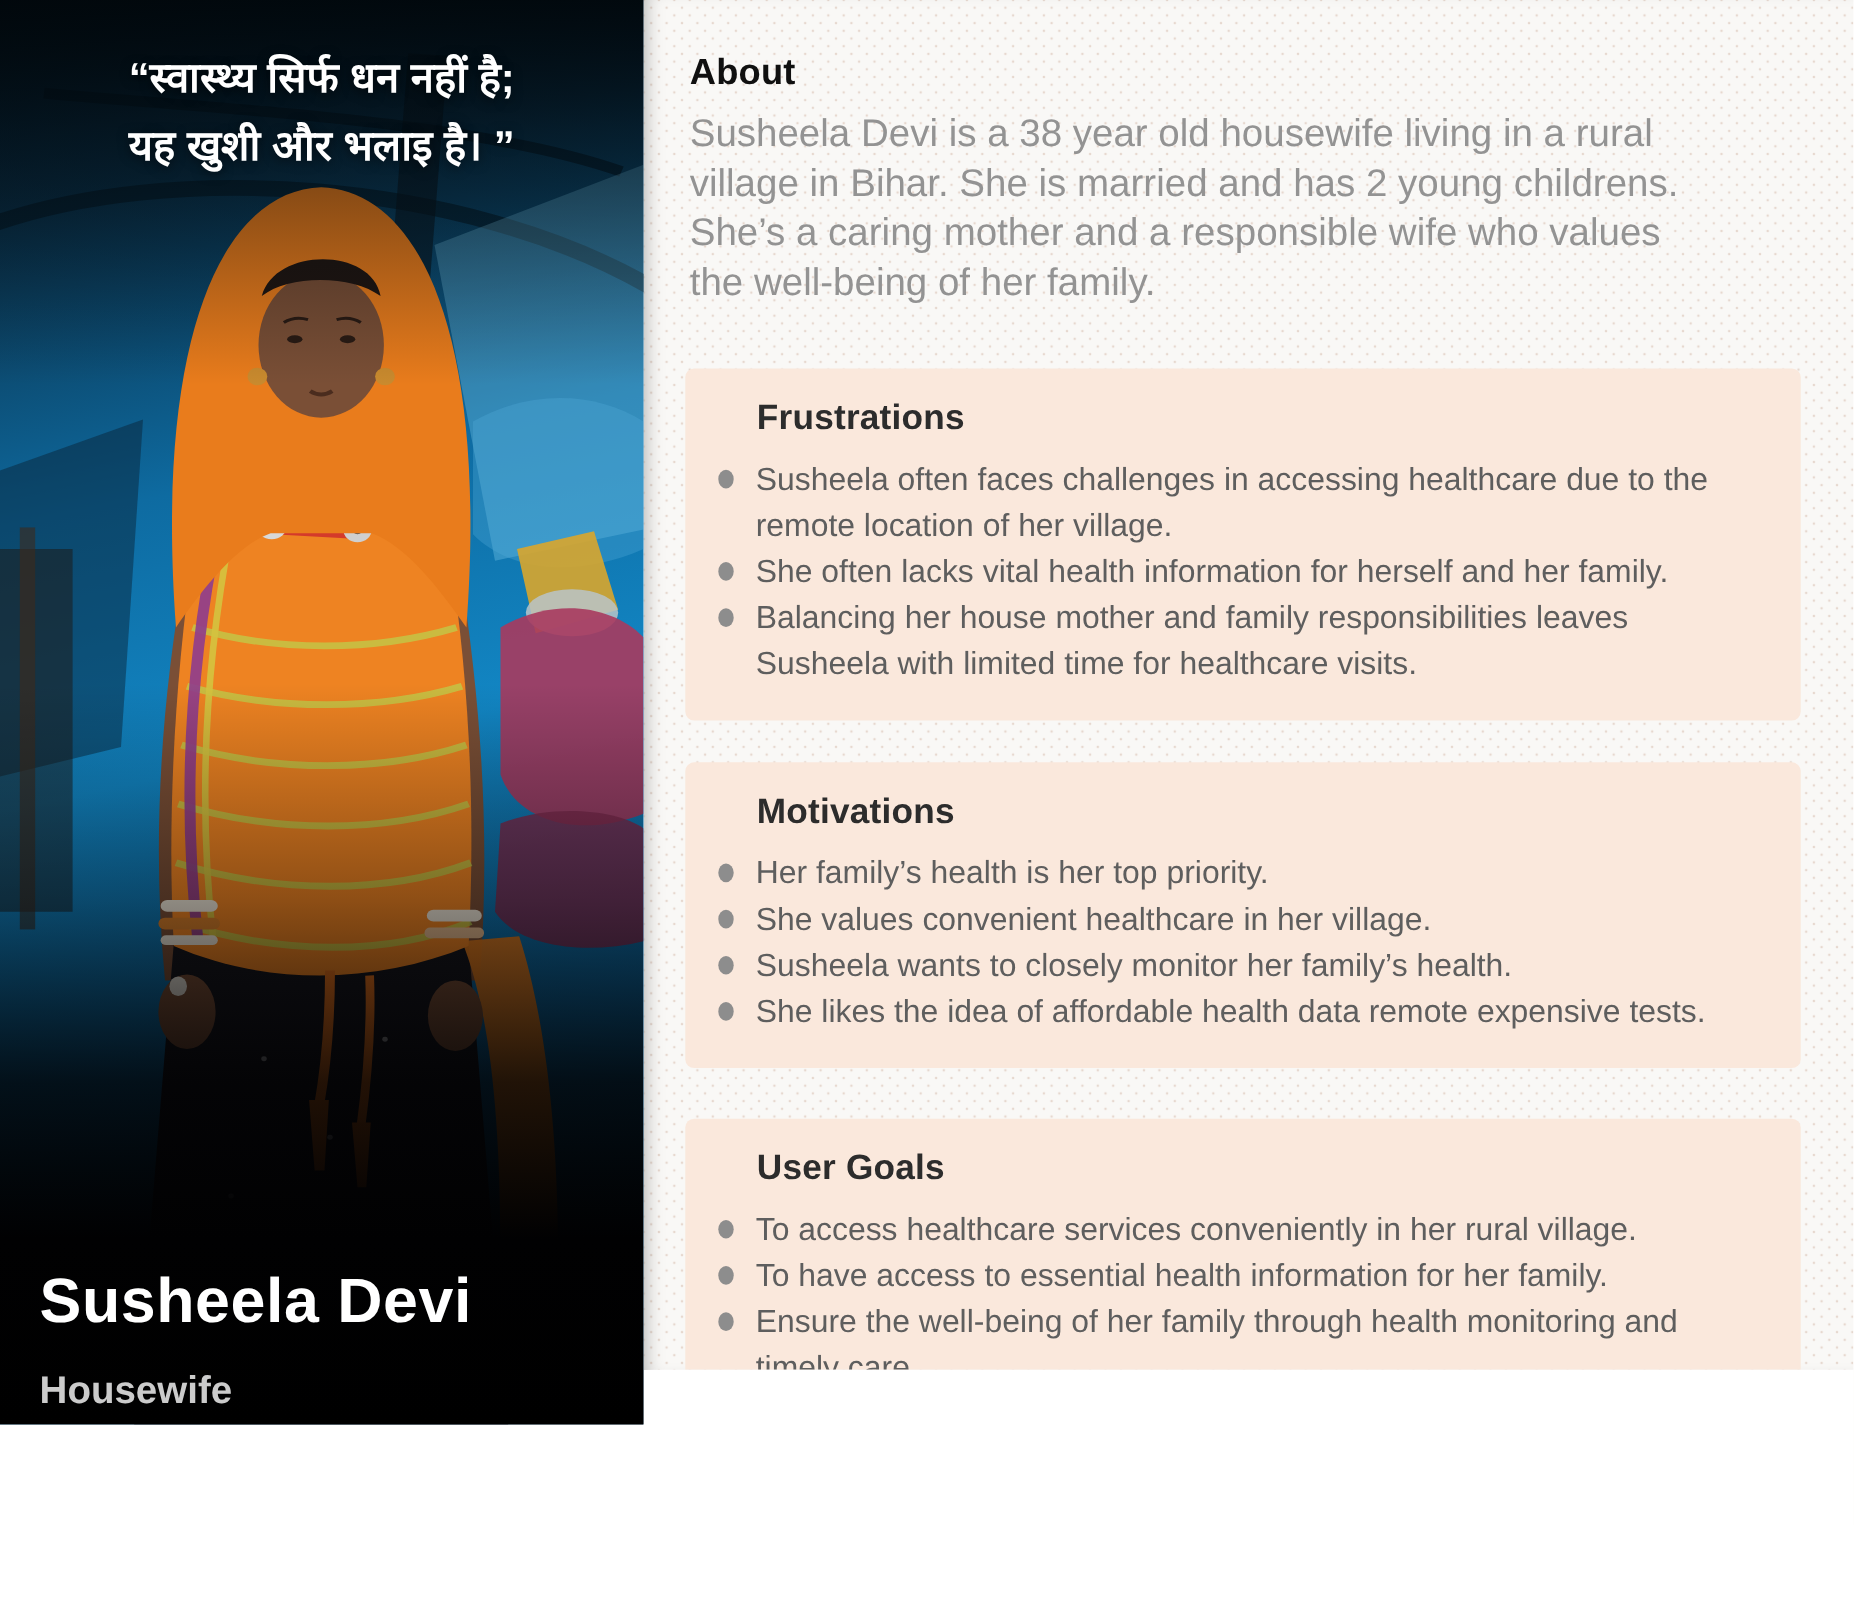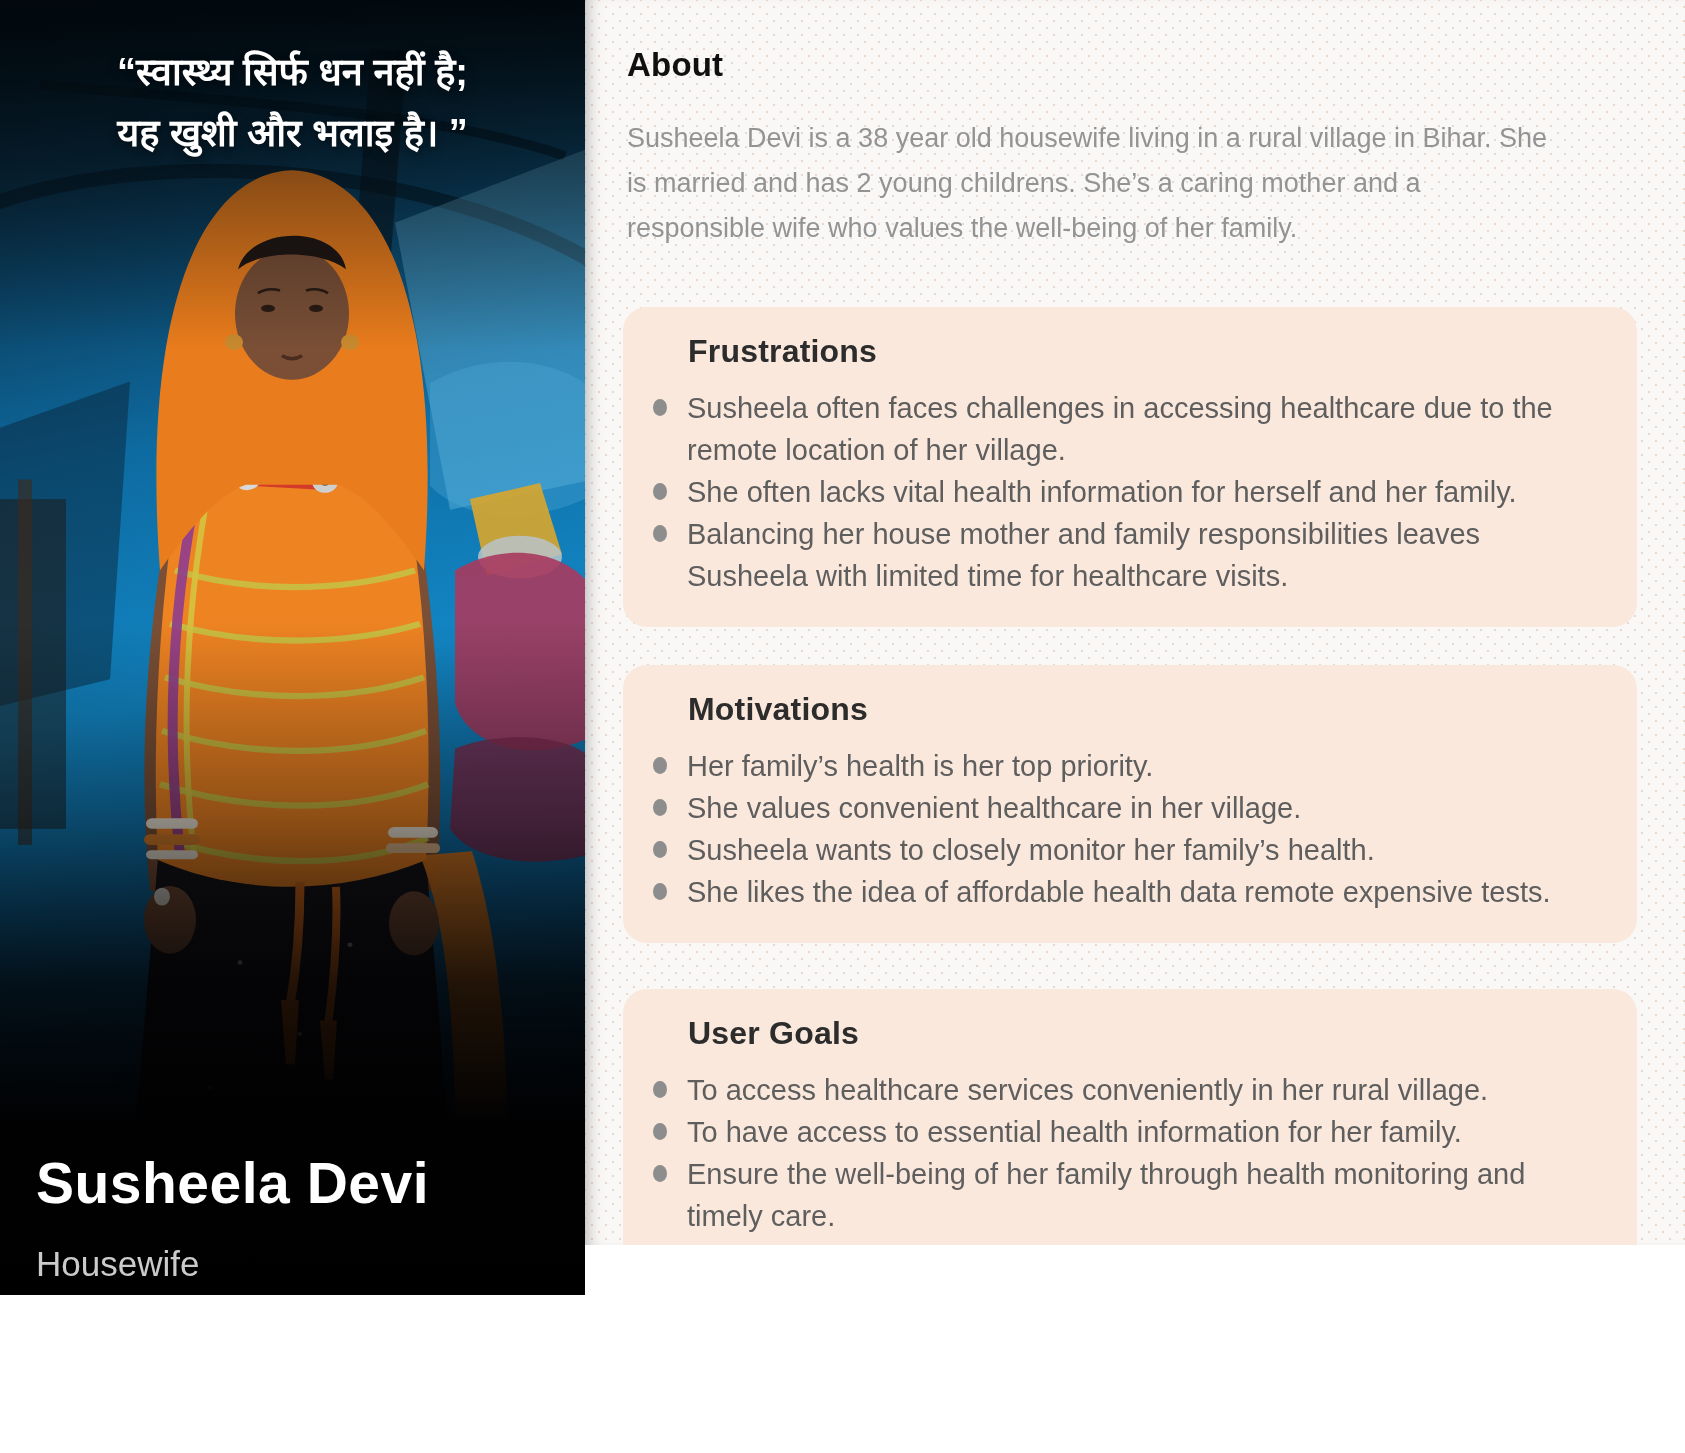--- a/index.html
+++ b/index.html
@@ -31,21 +31,21 @@
     font-size:38px; line-height:1.6;
     text-shadow:0 2px 10px rgba(0,0,0,0.55);
   }
   .quote span { display:block; }
   .name {
     position:absolute; left:36px; top:1150px; z-index:4;
     color:#ffffff; font-size:57px; font-weight:800; letter-spacing:0.5px;
   }
   .occupation {
     position:absolute; left:36px; top:1244px; z-index:4;
-    color:#cbcbcb; font-size:35px; font-weight:400;text-align:right;
+    color:#cbcbcb; font-size:35px; font-weight:700;text-align:right;
   }
   .divider {
     position:absolute; left:36px; top:1320px; z-index:4;
     width:464px; height:3px; background:#aeaeae; border-radius:2px;
   }
   .stats {
     position:absolute; left:36px; top:1352px; z-index:4;
     display:flex; column-gap:42px;
     color:#e4e4e4; font-size:31px; font-weight:600;
   }
@@ -58,24 +58,24 @@
     background-color:#f9f8f6;
     background-image:
       radial-gradient(rgba(212,184,168,0.50) 1.3px, rgba(0,0,0,0) 1.4px),
       radial-gradient(rgba(212,184,168,0.50) 1.3px, rgba(0,0,0,0) 1.4px);
     background-size:14px 14px, 14px 14px;
     background-position:0 0, 7px 7px;
     box-shadow:inset 14px 0 18px -14px rgba(0,0,0,0.35);
   }
   .about { margin:46px 0 0 4px; }
   .about h2 { font-size:33px; font-weight:800; color:#101010; letter-spacing:0.2px; }
-  .about p  { margin-top:32px; font-size:27px; line-height:45px; color:#939393; max-width:930px; }
+  .about p  { margin-top:15px; font-size:35px; line-height:45px; color:#939393; max-width:930px; }
 
   .card {
-    background:#fae8dc; border-radius:24px;
+    background:#fae8dc; border-radius:8px;
     padding:26px 44px 30px 26px;
   }
   .card.c1 { margin-top:56px; }
   .card.c2 { margin-top:38px; }
   .card.c3 { margin-top:46px; }
   .card h3 { margin-left:39px; font-size:32px; font-weight:800; color:#2c2c2c; letter-spacing:0.2px; }
   .bullets { list-style:none; margin-top:17px; display:flex; flex-direction:column; }
   .bullet { display:flex; column-gap:20px; }
   .dot {
     flex:none; width:14px; height:17px; border-radius:50%;

